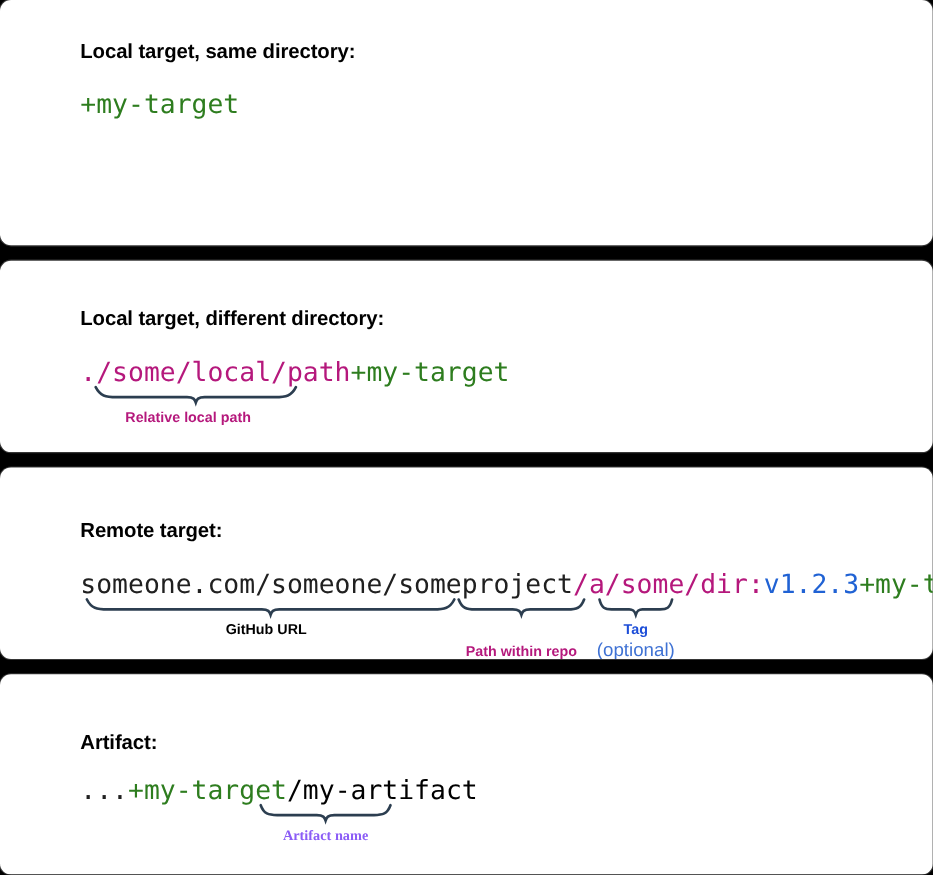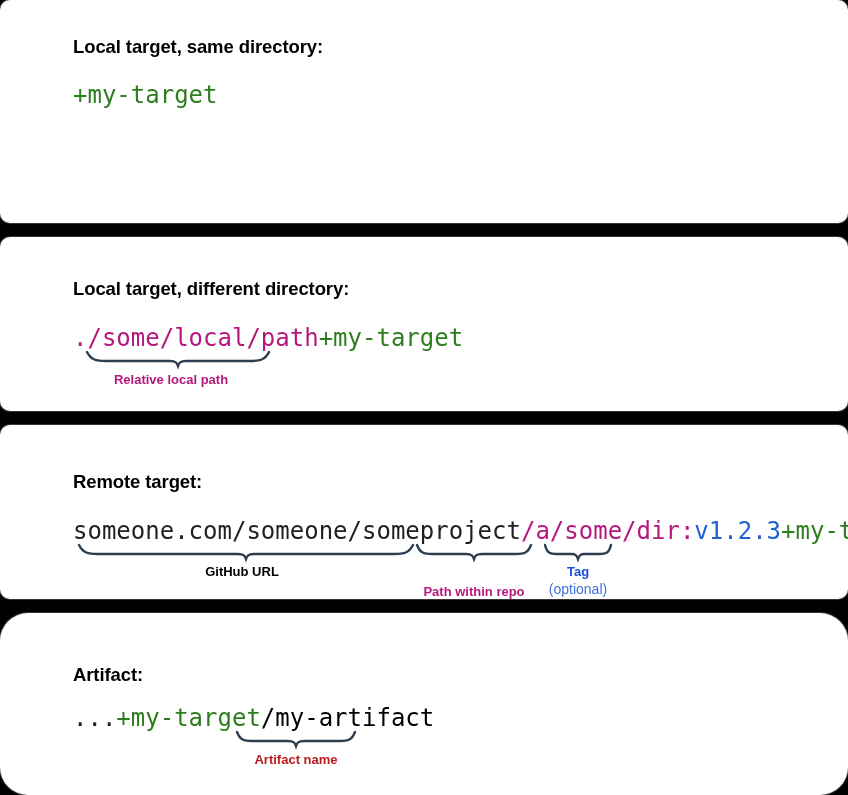--- a/index.html
+++ b/index.html
@@ -31,21 +31,21 @@
     width: 848px;
     overflow: hidden;
     box-shadow: 0 0 0 1px rgba(120,120,120,0.45);
   }
   .panel-1 { height: 238px; }
   .panel-gap-1 { height: 14px; background:#000; flex: 0 0 auto; }
   .panel-2 { height: 186px; }
   .panel-gap-2 { height: 14px; background:#000; flex: 0 0 auto; }
   .panel-3 { height: 186px; }
   .panel-gap-3 { height: 14px; background:#000; flex: 0 0 auto; }
-  .panel-4 { height: 195px; border-radius: 28px; }
+  .panel-4 { height: 195px; }
 
   .panel-inner {
     position: absolute;
     left: 73px;
     top: 0;
     right: 10px;
     bottom: 0;
   }
 
   .heading {
@@ -84,31 +84,31 @@
   .ann-label {
     position: absolute;
     font-size: 13px;
     font-weight: bold;
     white-space: nowrap;
     text-align: center;
     transform: translateX(-50%);
   }
   .ann-sub {
     position: absolute;
-    font-size: 14px;
+    font-size: 17px;
     font-weight: normal;
     white-space: nowrap;
     text-align: center;
     transform: translateX(-50%);
   }
   .lbl-black  { color: #000000; }
   .lbl-purple { color: #b5187c; }
   .lbl-blue   { color: #1d4ed8; }
   .lbl-blue-light { color: #3f72d4; }
-  .lbl-orange { color: #b91c1c; }
+  .lbl-orange { color: #8b5cf6; font-family: Liberation Serif, serif; }
 </style>
 </head>
 <body>
 
 <div class="stack">
 
   <div class="panel panel-1">
     <div class="panel-inner">
       <div class="heading" style="top:36px;">Local target, same directory:</div>
       <div class="codeline" style="top:81px;">

